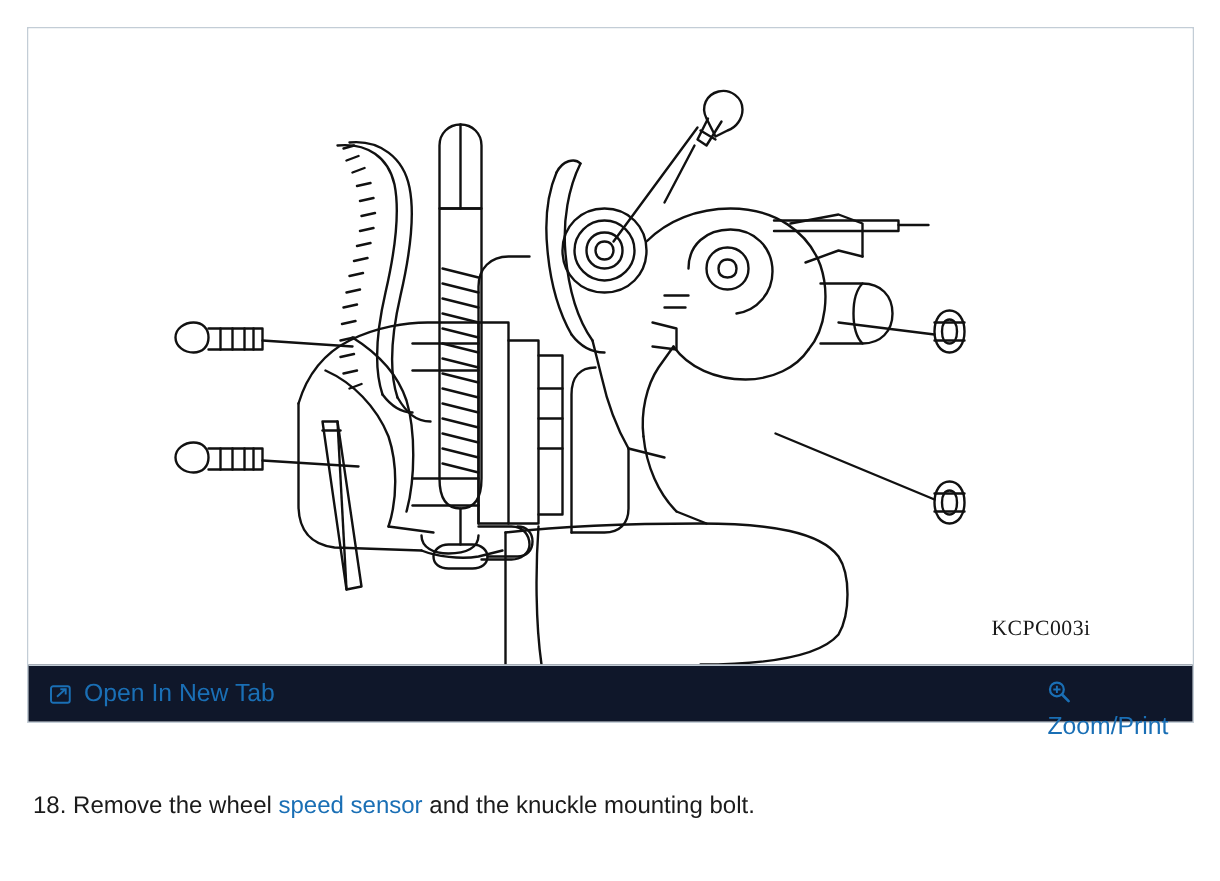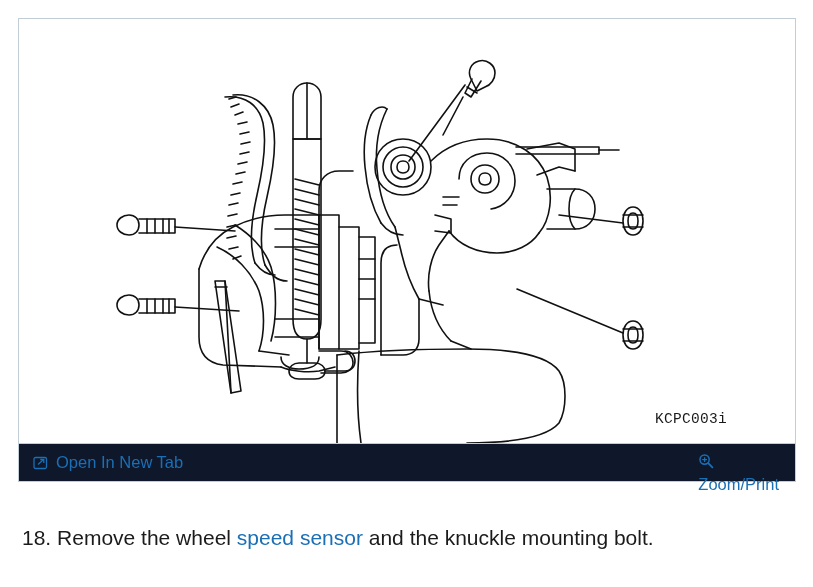--- a/index.html
+++ b/index.html
@@ -42,21 +42,21 @@
     height: 424px;
     overflow: hidden;
     background: #ffffff;
   }
 
   .figure-caption {
     position: absolute;
     right: 68px;
     top: 392px;
     font-size: 14.5px;
-    font-family: Liberation Mono, monospace;
+    font-family: Liberation Serif, serif;
     color: #1a1a1a;
     letter-spacing: 0.3px;
   }
 
   
   .figure-toolbar {
     position: absolute;
     left: 0;
     bottom: 0;
     width: 776px;
@@ -96,21 +96,21 @@
     height: 16px;
     position: relative;
     top: 1px;
   }
 
   
   .step-text {
     position: absolute;
     left: 22px;
     top: 527px;
-    font-size: 21px;
+    font-size: 16px;
     line-height: 22px;
     color: #1b1b1b;
     white-space: nowrap;
   }
   .step-text .link {
     color: #1a6fb5;
   }
 
   svg { display: block; }
 </style>

